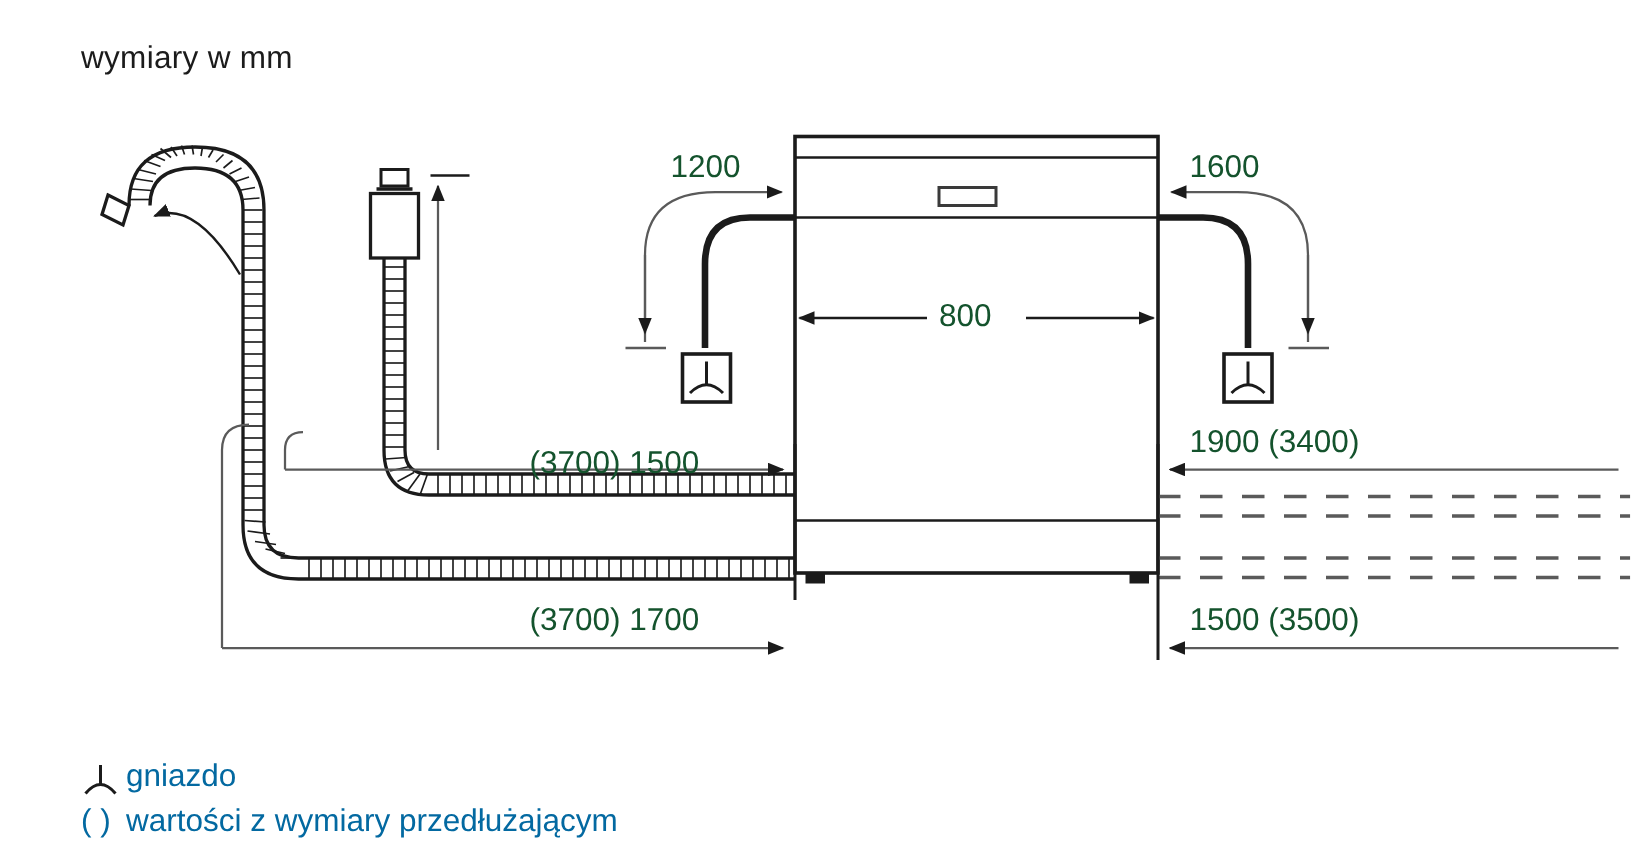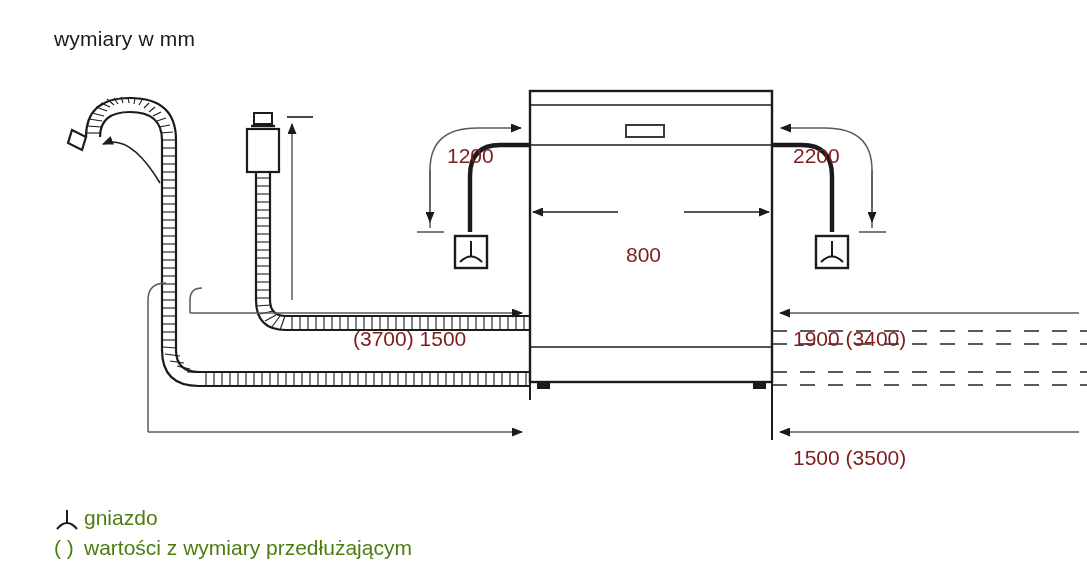--- a/index.html
+++ b/index.html
@@ -25,21 +25,21 @@
     font-size: 21px;
     color: #1b1b1b;
     letter-spacing: 0.2px;
     white-space: nowrap;
   }
   .legend {
     position: absolute;
     left: 54px;
     top: 503px;
     font-size: 21px;
-    color: #4d7c0f;
+    color: #0369a1;
     line-height: 30px;
     white-space: nowrap;
   }
   .legend-row {
     display: flex;
     align-items: flex-end;
     height: 30px;
   }
   .legend-sym {
     width: 30px;
@@ -58,23 +58,22 @@
   svg.layer {
     position: absolute;
     left: 0;
     top: 0;
     width: 1087px;
     height: 567px;
   }
   .dim-label {
     position: absolute;
     font-size: 21px;
-    color: #7f1d1d;
+    color: #14532d;
     white-space: nowrap;
-    margin-top: 44px;
   }
 </style>
 </head>
 <body>
 
 <div id="page">
 
   <div class="title">wymiary w mm</div>
 
   <svg class="layer" viewBox="0 0 1087 567" xmlns="http://www.w3.org/2000/svg">
@@ -328,23 +327,24 @@
       <line x1="1079" y1="313" x2="780" y2="313" stroke="#5a5a5a" stroke-width="1.5" marker-end="url(#arrHead)"></line>
       <line x1="772" y1="296" x2="772" y2="400" stroke="#1b1b1b" stroke-width="2"></line>
     </g>
     <g>
       <line x1="1079" y1="432" x2="780" y2="432" stroke="#5a5a5a" stroke-width="1.5" marker-end="url(#arrHead)"></line>
       <line x1="772" y1="400" x2="772" y2="440" stroke="#1b1b1b" stroke-width="2"></line>
     </g>
   </svg>
 
   <div class="dim-label" style="left:447px; top:100px;">1200</div>
-  <div class="dim-label" style="left:793px; top:100px;">2200</div>
+  <div class="dim-label" style="left:793px; top:100px;">1600</div>
   <div class="dim-label" style="left:626px; top:199px;">800</div>
-  <div class="dim-label" style="left:353px; top:283px;">(3700) 1500</div>
+  <div class="dim-label" style="left:353px; top:297px;">(3700) 1500</div>
+  <div class="dim-label" style="left:353px; top:402px;">(3700) 1700</div>
   <div class="dim-label" style="left:793px; top:283px;">1900 (3400)</div>
   <div class="dim-label" style="left:793px; top:402px;text-align:right;">1500 (3500)</div>
 
   <div class="legend">
     <div class="legend-row">
       <span class="legend-sym">
         <svg width="28" height="24" viewBox="0 0 28 24" xmlns="http://www.w3.org/2000/svg">
           <line x1="13" y1="3" x2="13" y2="16" stroke="#1b1b1b" stroke-width="2"></line>
           <path d="M3,22 Q13,10 23,22" fill="none" stroke="#1b1b1b" stroke-width="2"></path>
         </svg>

